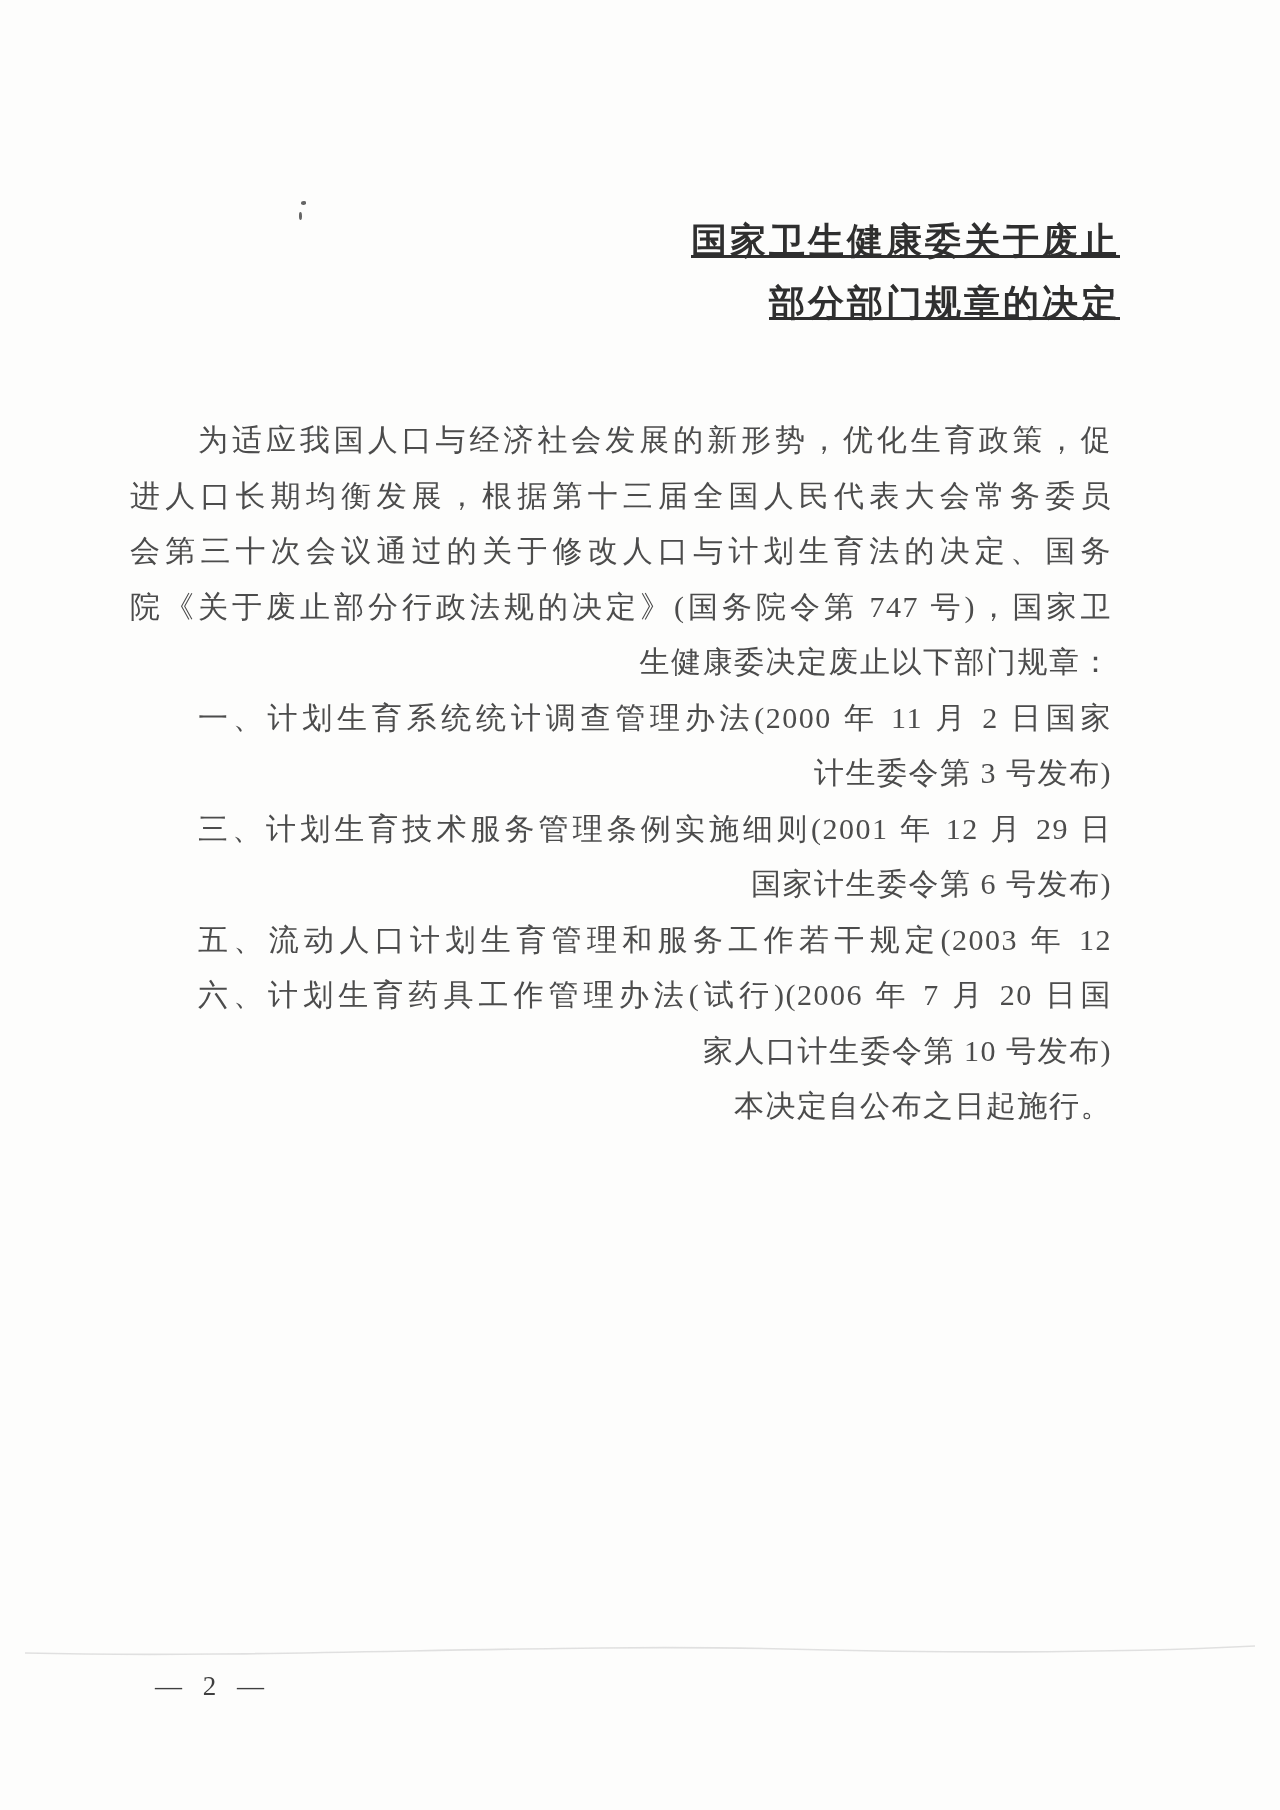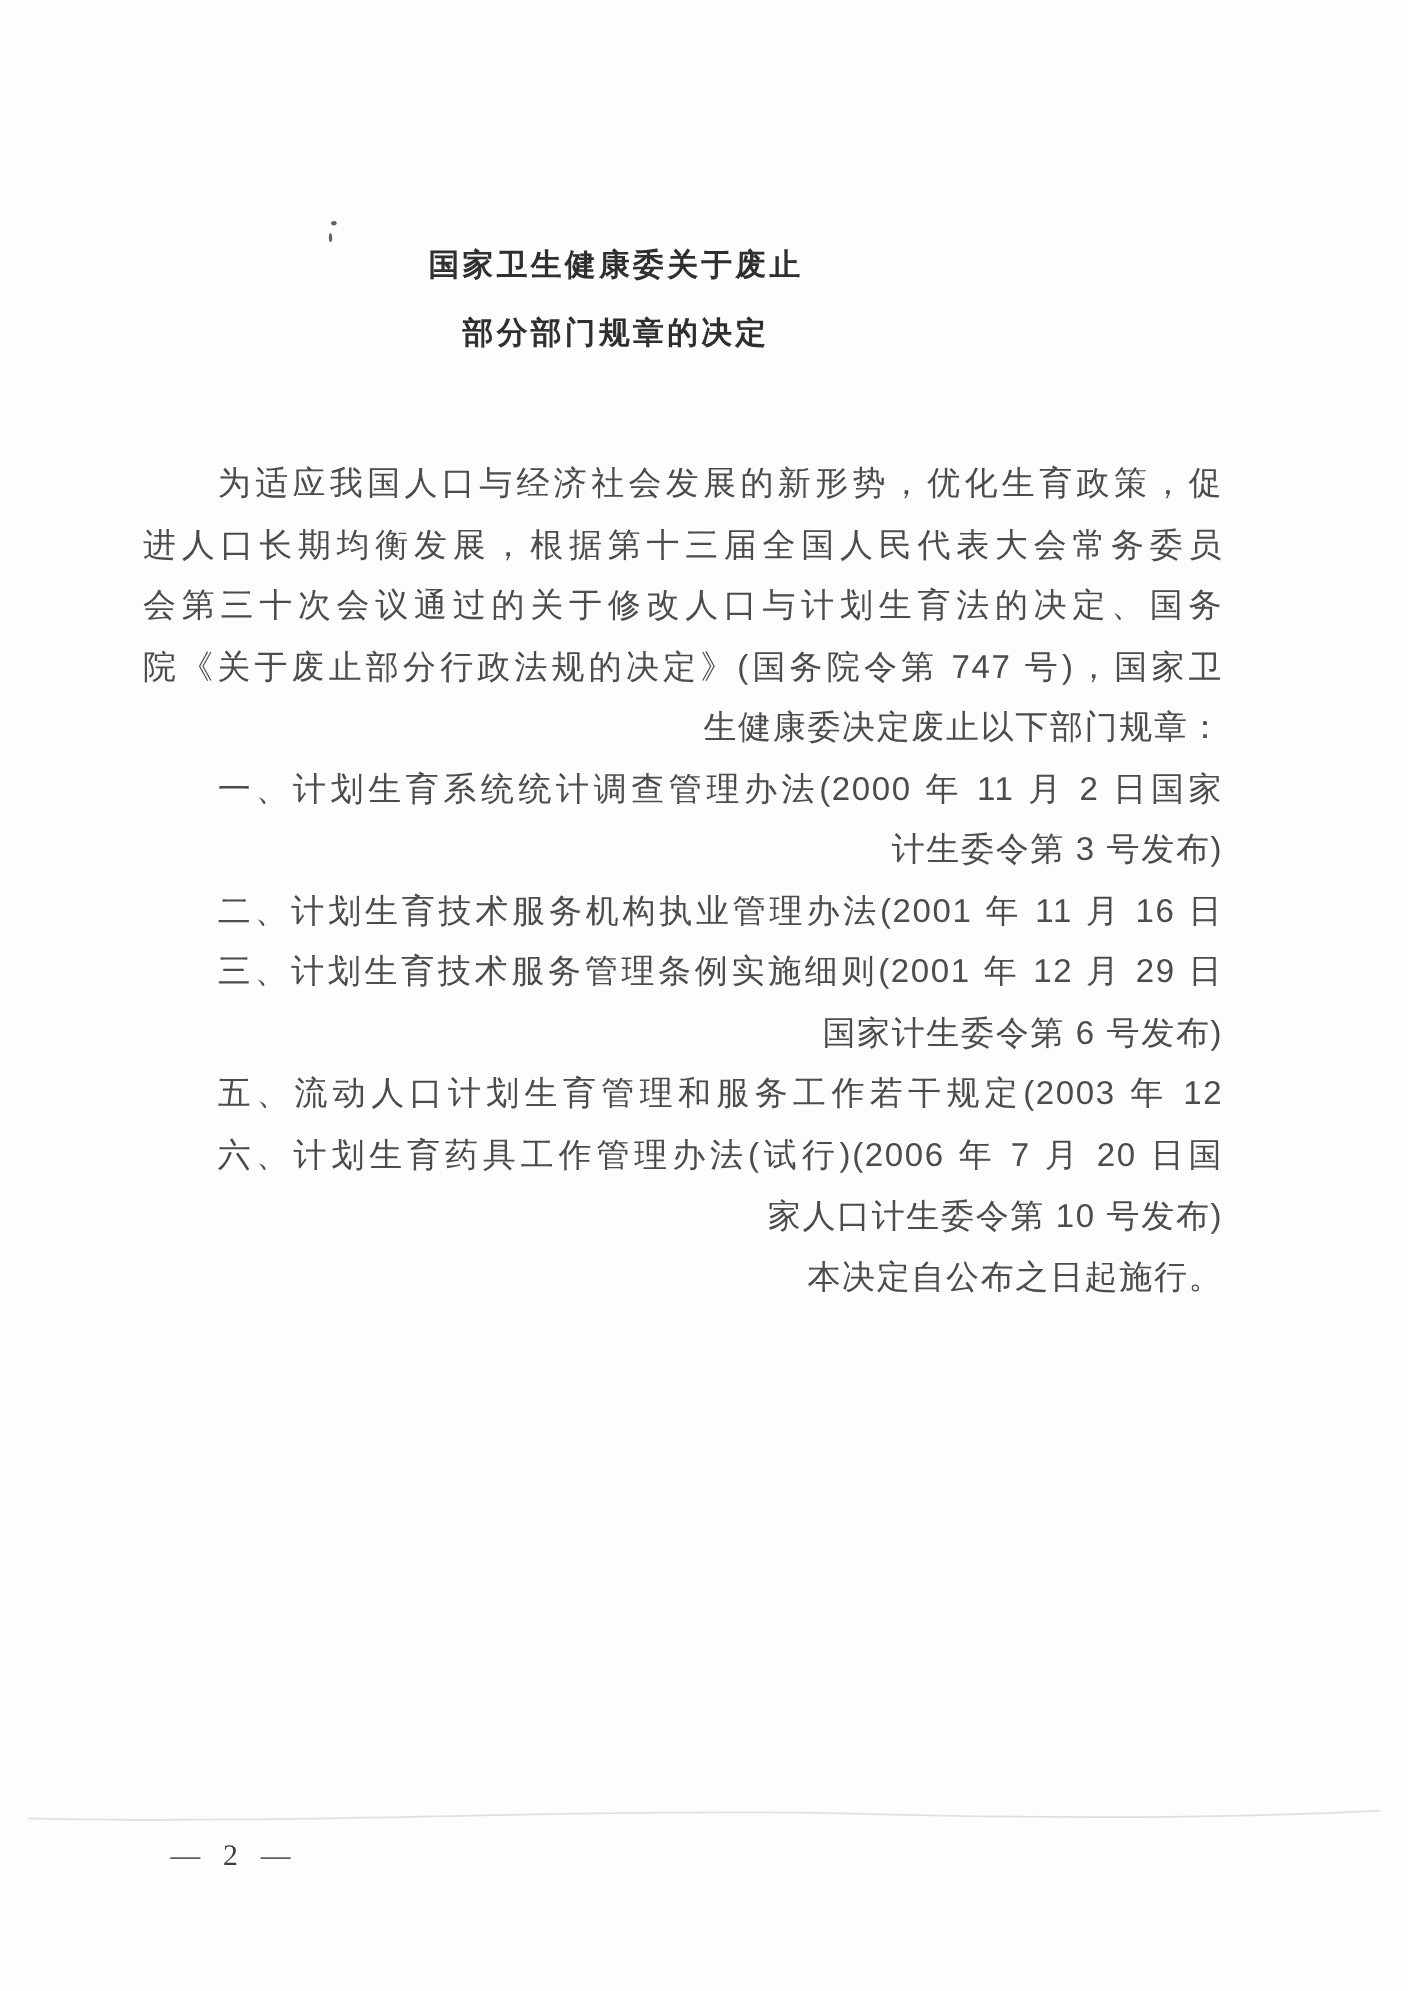--- a/index.html
+++ b/index.html
@@ -13,35 +13,36 @@
     height: 1810px;
     background: var(--paper, #fdfdfc);
     overflow: hidden;
   }
   
   .doc-title {
     position: absolute;
     top: 210px;
     left: 0;
     width: 1120px;
-    text-align: center;
+    text-align: right;
     font-family: "Liberation Sans", sans-serif;
     font-weight: 700;
-    font-size: 28px;
+    font-size: 36px;
     line-height: 62px;
     letter-spacing: 3px;
     color: var(--title_ink, #2f2f2f);
+    text-decoration: underline;
   }
   
   .body-block {
     position: absolute;
     top: 412px;
     left: 130px;
     width: 982px;
-    font-family: Liberation Sans, sans-serif;
+    font-family: Liberation Serif, serif;
     font-size: 30px;
     letter-spacing: 1.5px;
     color: var(--body_ink, #4c4c4c);
   }
   .ln {
     height: 55.5px;
     line-height: 55.5px;
     text-align: right;
   }
   .ln.j {
@@ -95,21 +96,20 @@
   </div>
 
   <div class="body-block">
     <div class="ln ind j">为适应我国人口与经济社会发展的新形势，优化生育政策，促</div>
     <div class="ln j">进人口长期均衡发展，根据第十三届全国人民代表大会常务委员</div>
     <div class="ln j">会第三十次会议通过的关于修改人口与计划生育法的决定、国务</div>
     <div class="ln j">院《关于废止部分行政法规的决定》(国务院令第 747 号)，国家卫</div>
     <div class="ln">生健康委决定废止以下部门规章：</div>
     <div class="ln ind j">一、计划生育系统统计调查管理办法(2000 年 11 月 2 日国家</div>
     <div class="ln">计生委令第 3 号发布)</div>
-    <div class="ln ind j">二、计划生育技术服务机构执业管理办法(2001 年 11 月 16 日</div>
     <div class="ln ind j">三、计划生育技术服务管理条例实施细则(2001 年 12 月 29 日</div>
     <div class="ln">国家计生委令第 6 号发布)</div>
     <div class="ln ind j">五、流动人口计划生育管理和服务工作若干规定(2003 年 12</div>
     <div class="ln ind j">六、计划生育药具工作管理办法(试行)(2006 年 7 月 20 日国</div>
     <div class="ln">家人口计生委令第 10 号发布)</div>
     <div class="ln ind">本决定自公布之日起施行。</div>
   </div>
 
   <svg class="scan-line" viewBox="0 0 1230 22" preserveAspectRatio="none">
     <path d="M0,13 C 250,19 520,3 760,9 C 950,14 1110,12 1230,6" fill="none" stroke="#bfbfbf" stroke-width="1.6"></path>

